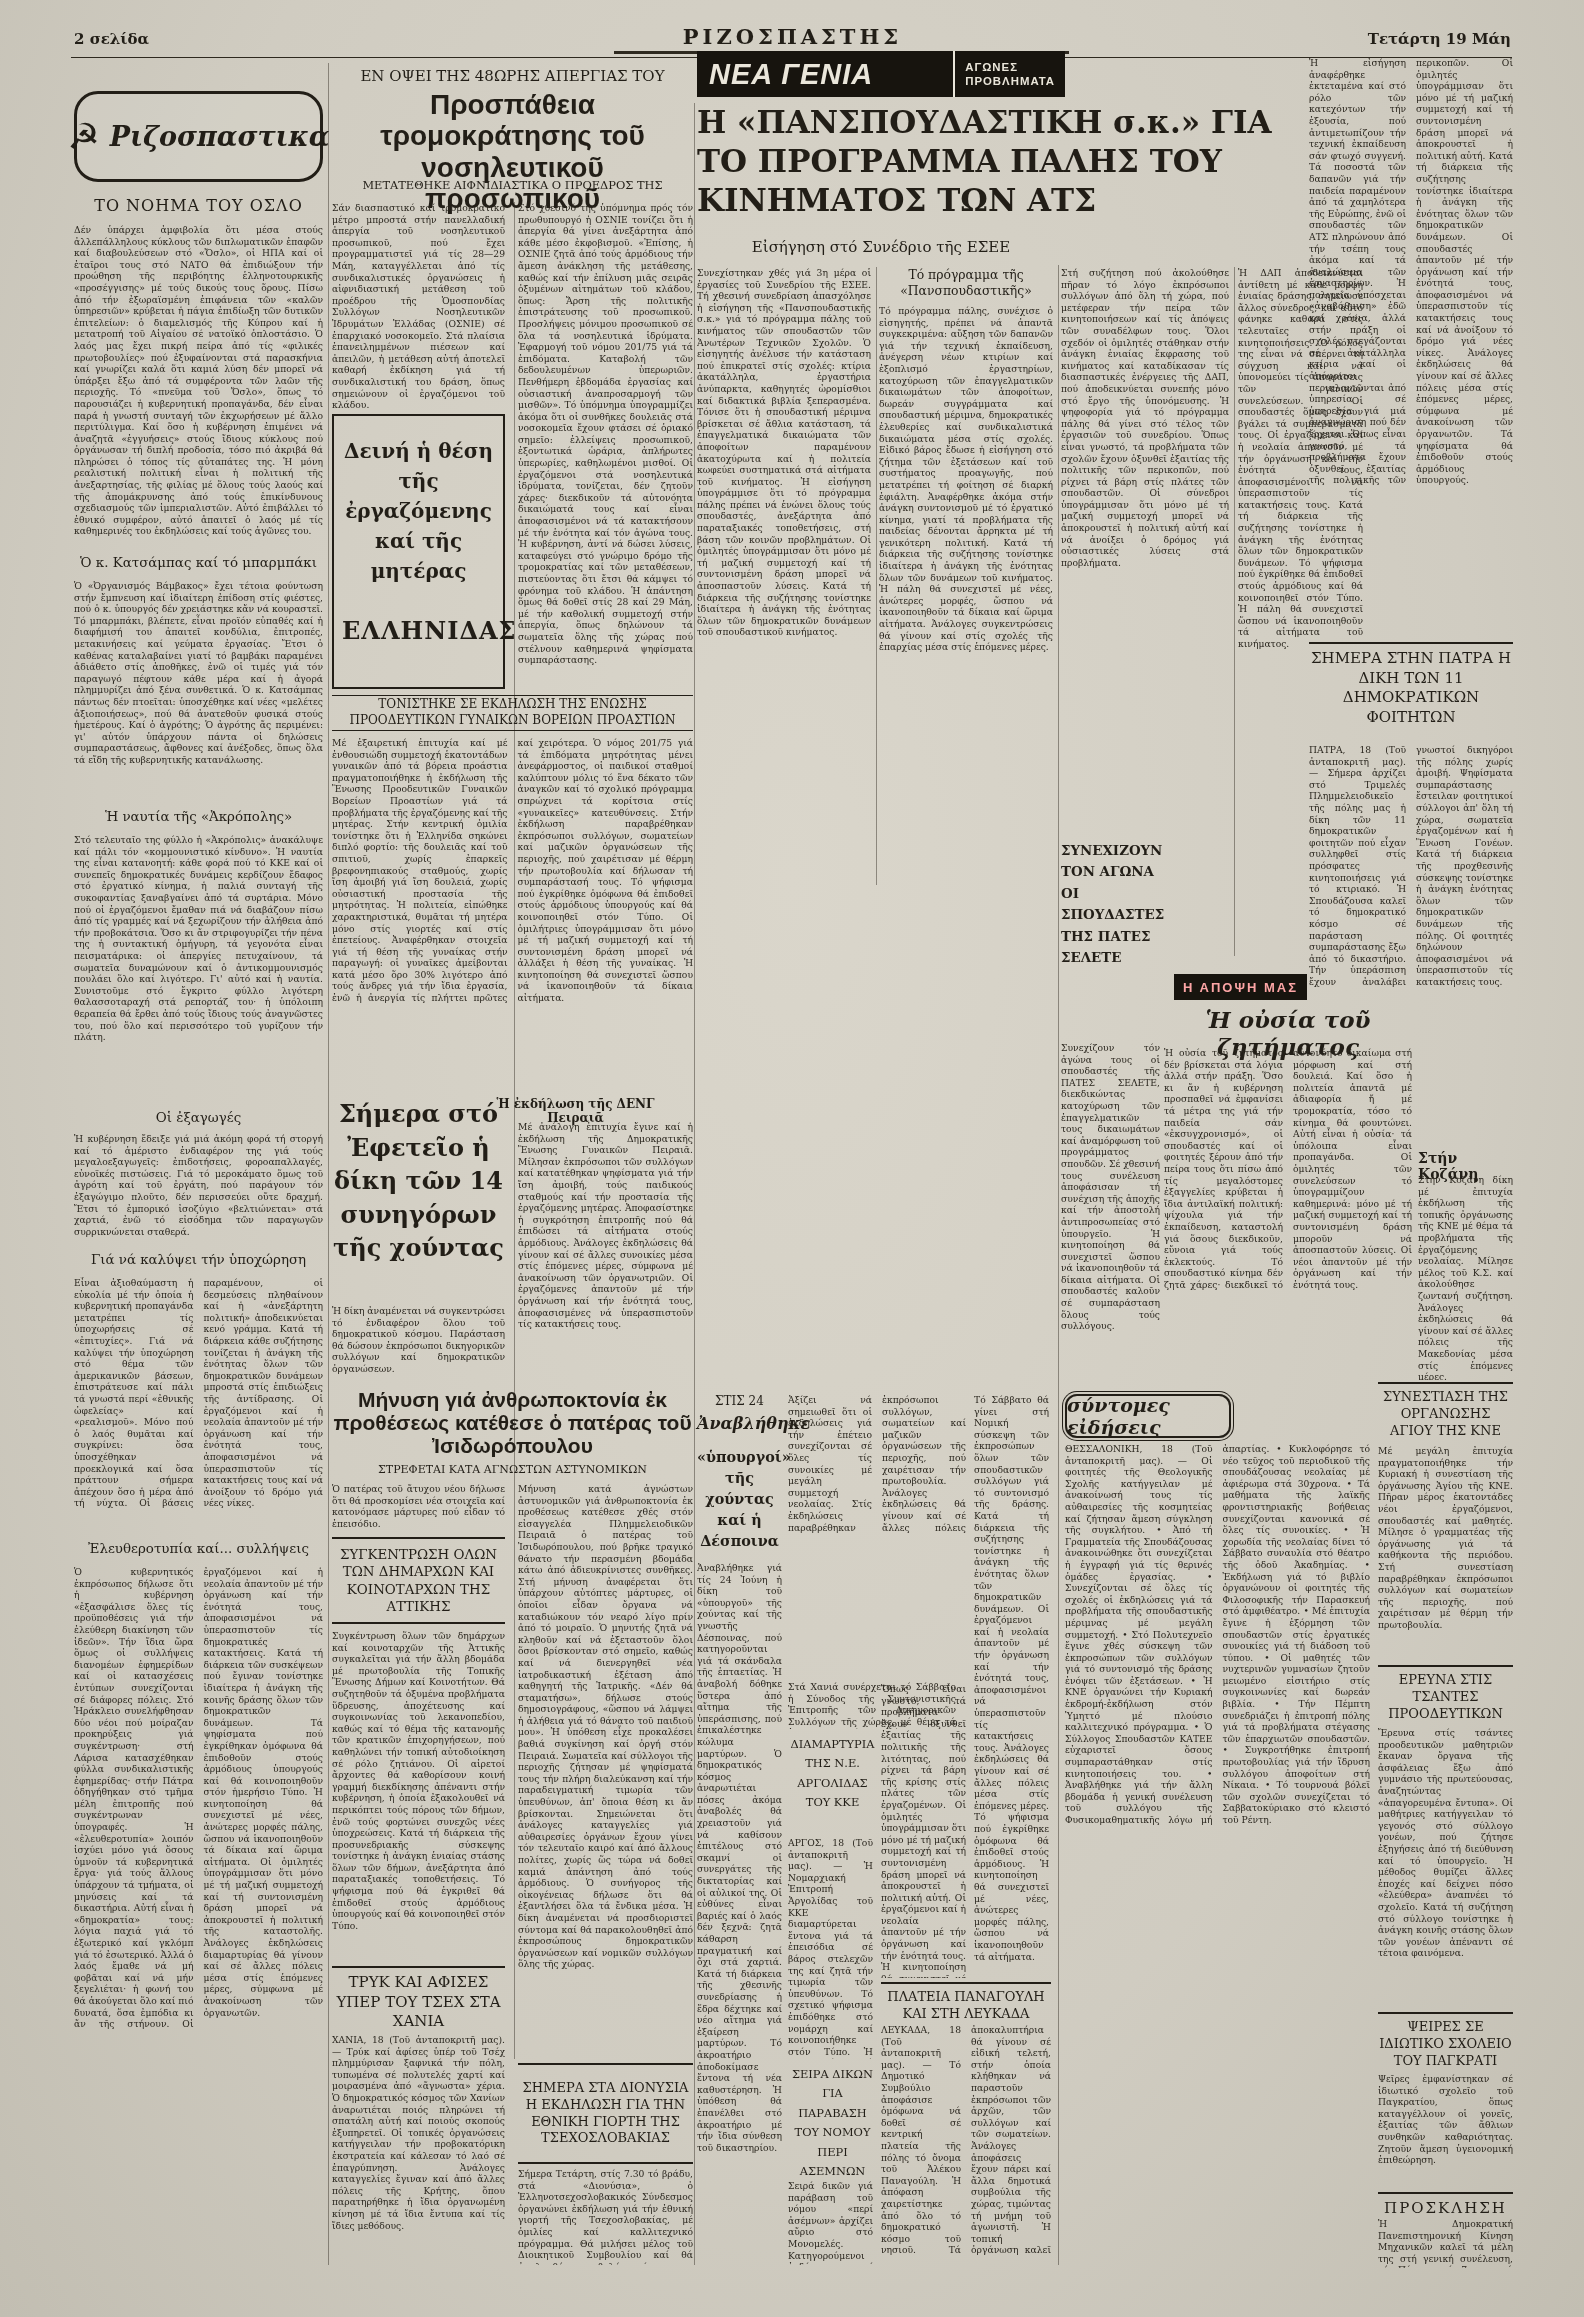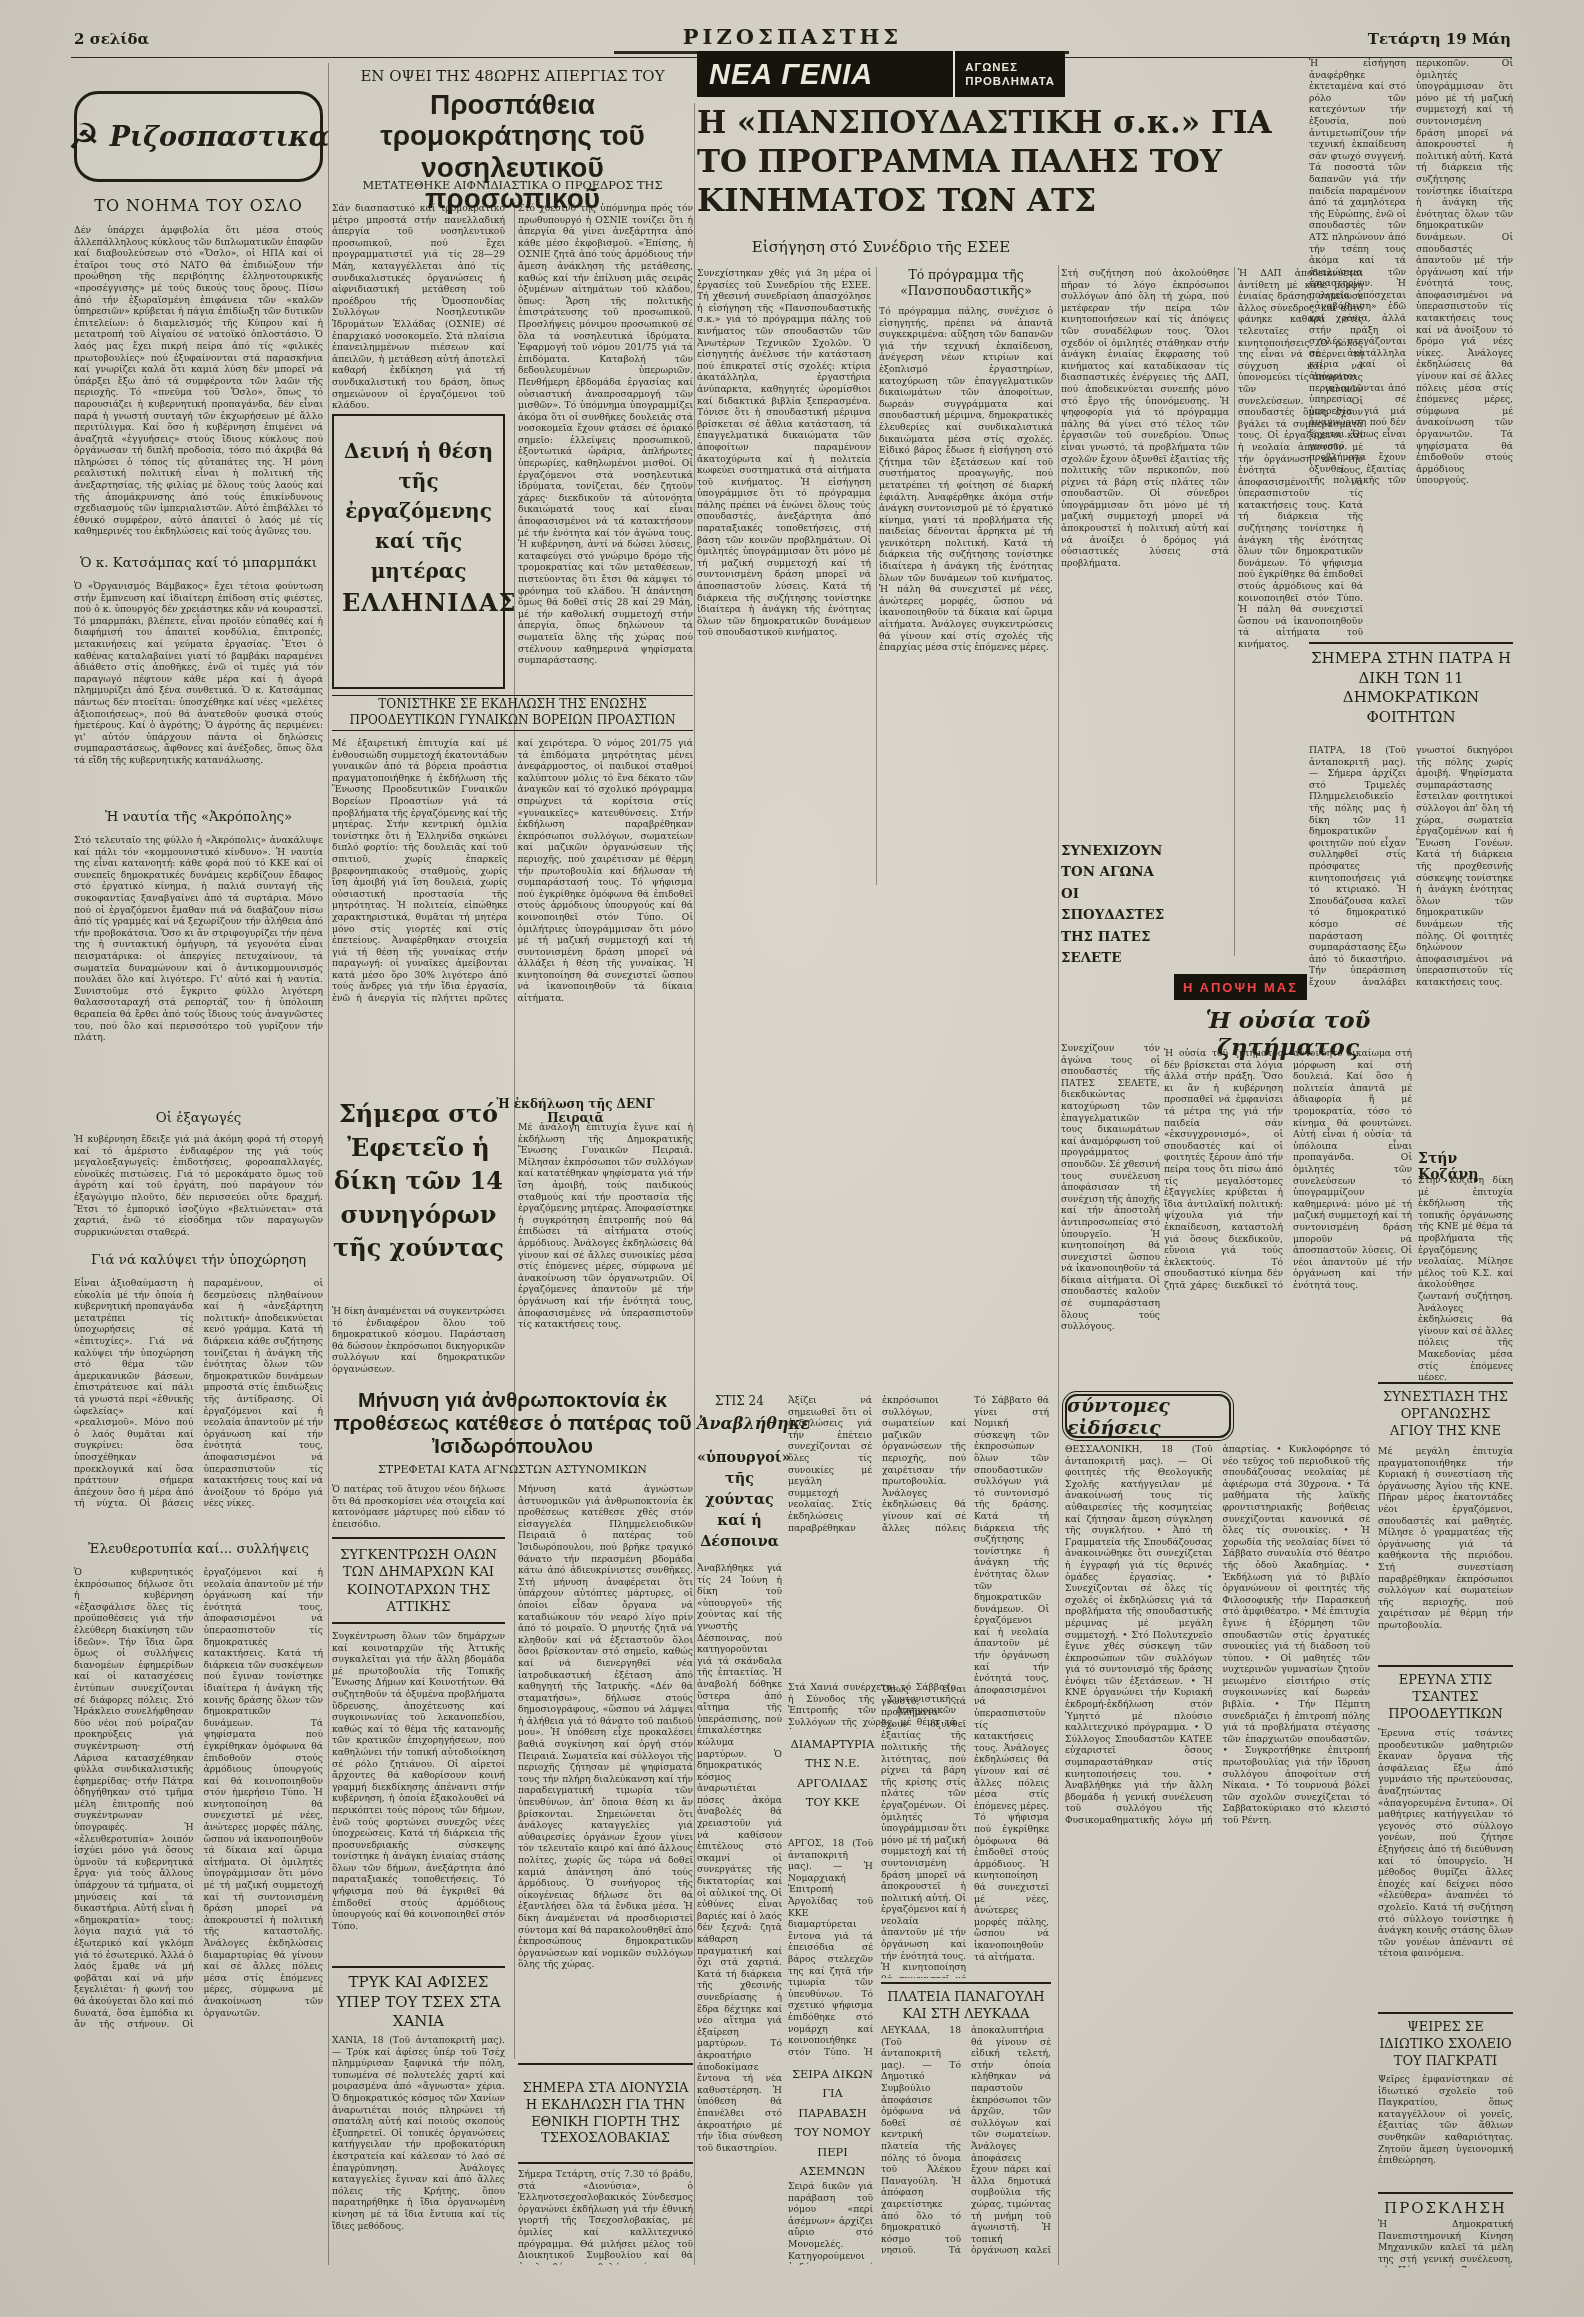--- a/index.html
+++ b/index.html
@@ -18,25 +18,25 @@
   .vr{background:rgba(46,41,31,.45)}
   .hr{background:#2e291f}
   .sec{font-weight:normal;text-align:center;line-height:1.3;overflow:hidden}
   .ruled{border-top:2px solid #221e17;border-bottom:2px solid #221e17;display:flex;align-items:center;justify-content:center;padding:4px 2px}
   .topruled{border-top:2px solid #221e17;padding-top:5px}
   .logo{border:3px solid #221e17;border-radius:24px;display:flex;align-items:center;justify-content:center;gap:10px;background:rgba(255,255,255,.08)}
   .banner{background:#17140e;color:#eae6da;display:flex;align-items:stretch}
   .banner .main{flex:1;display:flex;align-items:center;padding-left:12px;font-style:italic;font-weight:bold;font-size:29px;letter-spacing:1px}
   .banner .side{border-left:2px solid #eae6da;display:flex;flex-direction:column;justify-content:center;padding:3px 10px;gap:2px}
   .banner .side span{font-size:11.4px;font-weight:bold;letter-spacing:1px}
-  .badge{background:#17140e;color:#ef4444;display:flex;align-items:center;justify-content:center;font-weight:bold;letter-spacing:2px;font-size:13px}
+  .badge{background:#17140e;color:#fca5a5;display:flex;align-items:center;justify-content:center;font-weight:bold;letter-spacing:2px;font-size:13px}
   .boxdbl{border:2px solid #221e17;border-radius:12px;box-shadow:0 0 0 2px #d0ccc1,0 0 0 3px #221e17;display:flex;align-items:center;justify-content:center;font-style:italic;font-weight:bold;font-size:19px}
   .ellbox{border:2px solid #221e17;padding:20px 8px 10px;text-align:center}
   .ellbox .ln{font-weight:bold;font-size:20px;line-height:1.5}
-  .ellbox .word{font-weight:bold;font-size:24px;letter-spacing:1px;margin-top:2px}
+  .ellbox .word{font-weight:bold;font-size:24px;letter-spacing:1px;margin-top:30px}
 </style>
 </head>
 <body>
 
 <div class="page">
 
   <div class="ab b" style="left:74px;top:30px;width:158px;font-size:15px">2 σελίδα</div>
   <div class="ab b ctr" style="left:634px;top:24px;width:317px;font-size:21px;letter-spacing:4px">ΡΙΖΟΣΠΑΣΤΗΣ</div>
   <div class="ab b" style="left:1317px;top:30px;width:194px;font-size:15px;text-align:right">Τετάρτη 19 Μάη</div>
   <div class="ab hr" style="left:614px;top:51px;width:455px;height:3px"></div>

